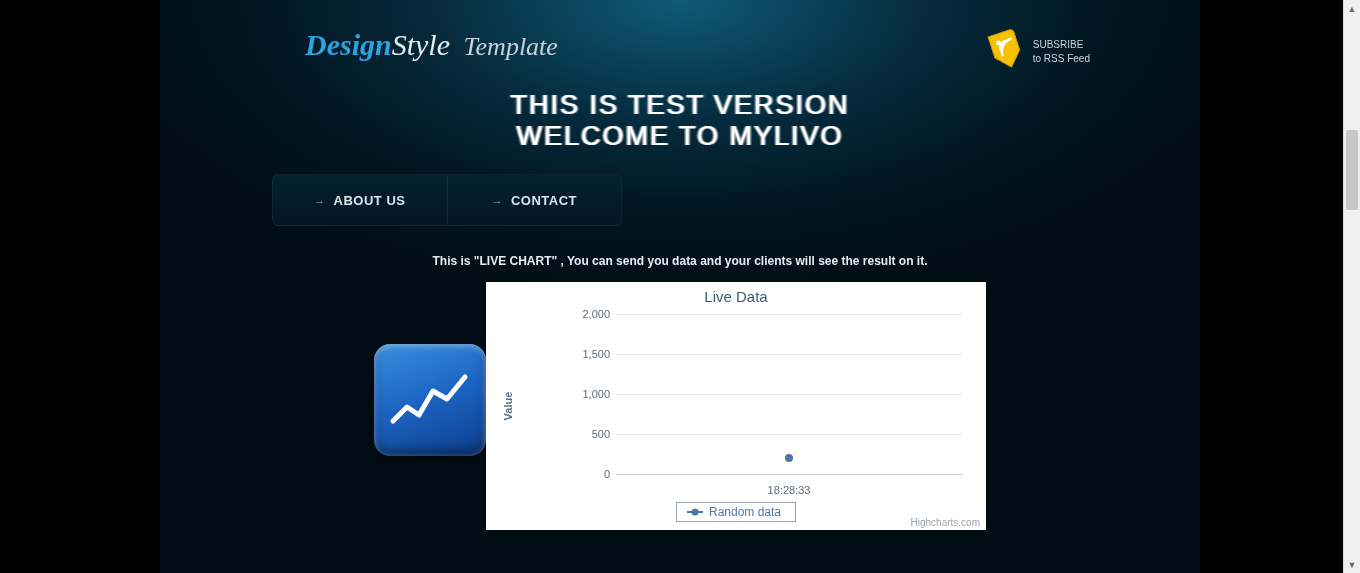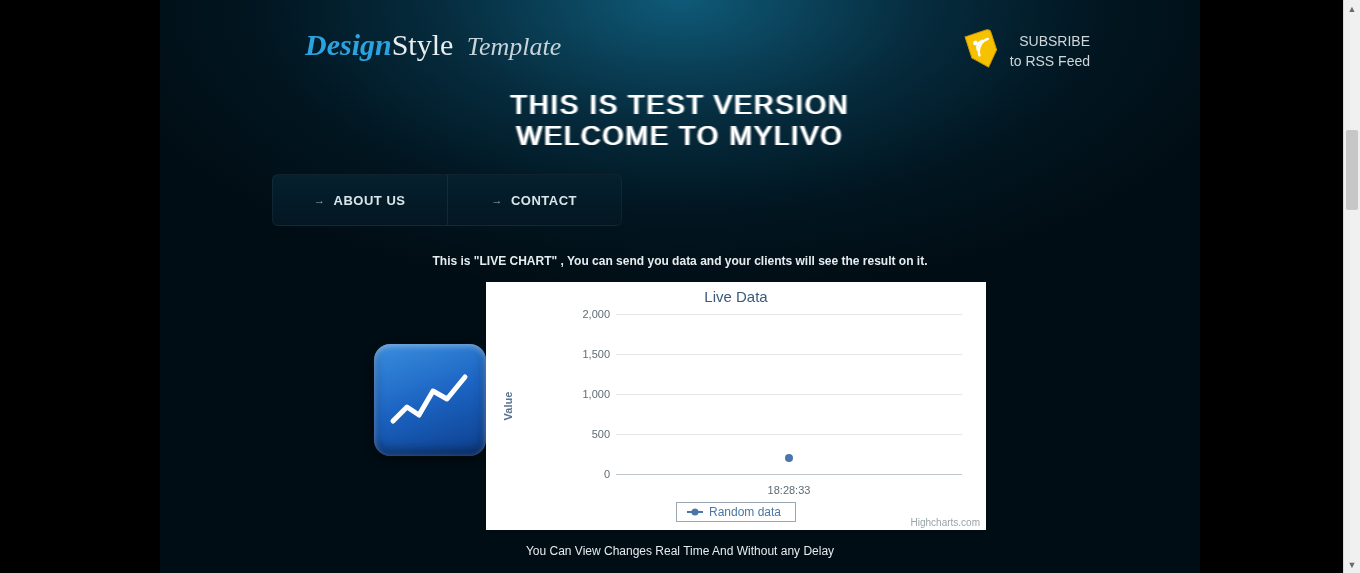--- a/index.html
+++ b/index.html
@@ -28,34 +28,34 @@
   .logo {
     position: absolute;
     left: 145px;
     top: 28px;
     font-family: Georgia, 'Times New Roman', serif;
     font-size: 30px;
     font-weight: 400;
     white-space: nowrap;
   }
   .logo .w1 { color: #2aa3e0; font-weight: 700; font-style: italic; margin-top: 17px; }
-  .logo .w2 { color: #e8edef; }
+  .logo .w2 { color: #e8edef; font-style: italic; }
   .logo .w3 { color: #c7d3d8; font-style: italic; font-size: 26px; margin-left: 6px; }
 
   .rss {
     position: absolute;
     right: 110px;
     top: 30px;
     display: flex;
     align-items: center;
     gap: 10px;
     cursor: pointer;
   }
   .rss svg { transform: rotate(-18deg); }
-  .rss-text { font-size: 14px; color: #cfd7da; line-height: 1.4; text-align: right; }
+  .rss-text { font-size: 10px; color: #cfd7da; line-height: 1.4; }
 
   .hero {
     text-align: center;
     padding-top: 70px;
     font-family: Impact, 'Arial Black', sans-serif;
     letter-spacing: 2px;
     font-size: 27px;
     line-height: 1.15;
     color: #fff;
     text-shadow:
@@ -318,21 +318,20 @@
 
         <div class="legend">
           <span class="legend-sym"></span>
           <span>Random data</span>
         </div>
 
         <a class="credits">Highcharts.com</a>
       </div>
     </div>
 
-    <div class="outro">You Can View Changes Real Time And Without any Delay</div>
   </div>
 
   <div class="os-scrollbar">
     <div class="btn">▲</div>
     <div class="thumb"></div>
     <div class="btn" style="position:absolute;bottom:0">▼</div>
   </div>
 </div>
 
 </body></html>

